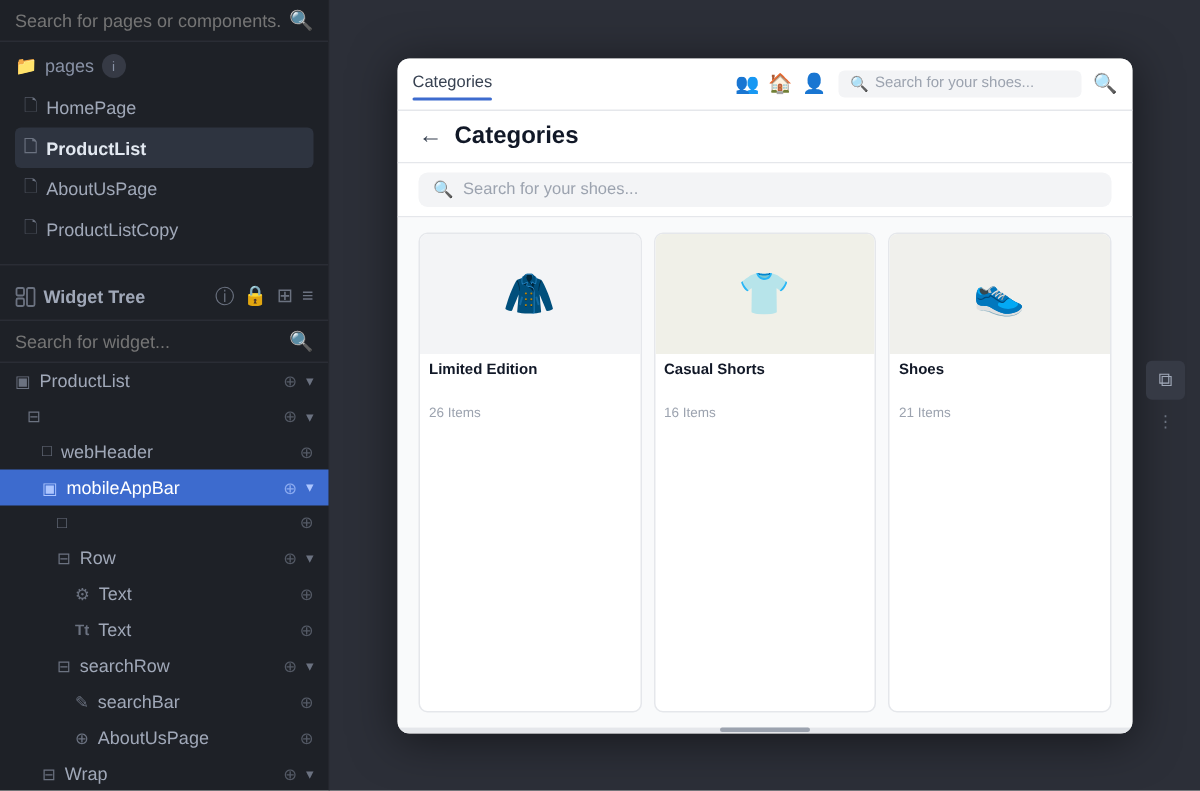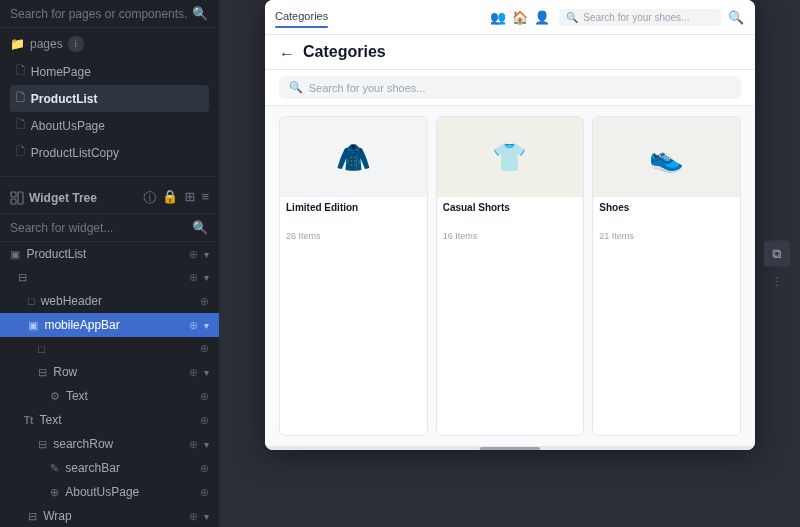--- a/index.html
+++ b/index.html
@@ -159,21 +159,21 @@
       opacity: 0.7;
       margin-left: auto;
     }
     .tree-item .chevron { font-size: 10px; color: #6b7280; }
 
     
     .main {
       flex: 1;
       background: #2c2f38;
       display: flex;
-      align-items: flex-start;
+      align-items: center;
       justify-content: center;
       position: relative;
     }
 
     .device-frame {
       width: 490px;
       height: 450px;
       background: #fff;
       border-radius: 8px;
       overflow: hidden;
@@ -433,21 +433,21 @@
       <span class="action-icon">⊕</span>
       <span class="chevron">▾</span>
     </div>
 
     <div class="tree-item" style="padding-left:50px;">
       <span class="item-icon">⚙</span>
       <span class="item-label">Text</span>
       <span class="action-icon">⊕</span>
     </div>
 
-    <div class="tree-item" style="padding-left:24px;">
+    <div class="tree-item" style="padding-left:50px;">
       <span class="item-icon" style="font-size:10px;font-weight:600;">Tt</span>
       <span class="item-label">Text</span>
       <span class="action-icon">⊕</span>
     </div>
 
     <div class="tree-item" style="padding-left:38px;">
       <span class="item-icon">⊟</span>
       <span class="item-label">searchRow</span>
       <span class="action-icon">⊕</span>
       <span class="chevron">▾</span>

